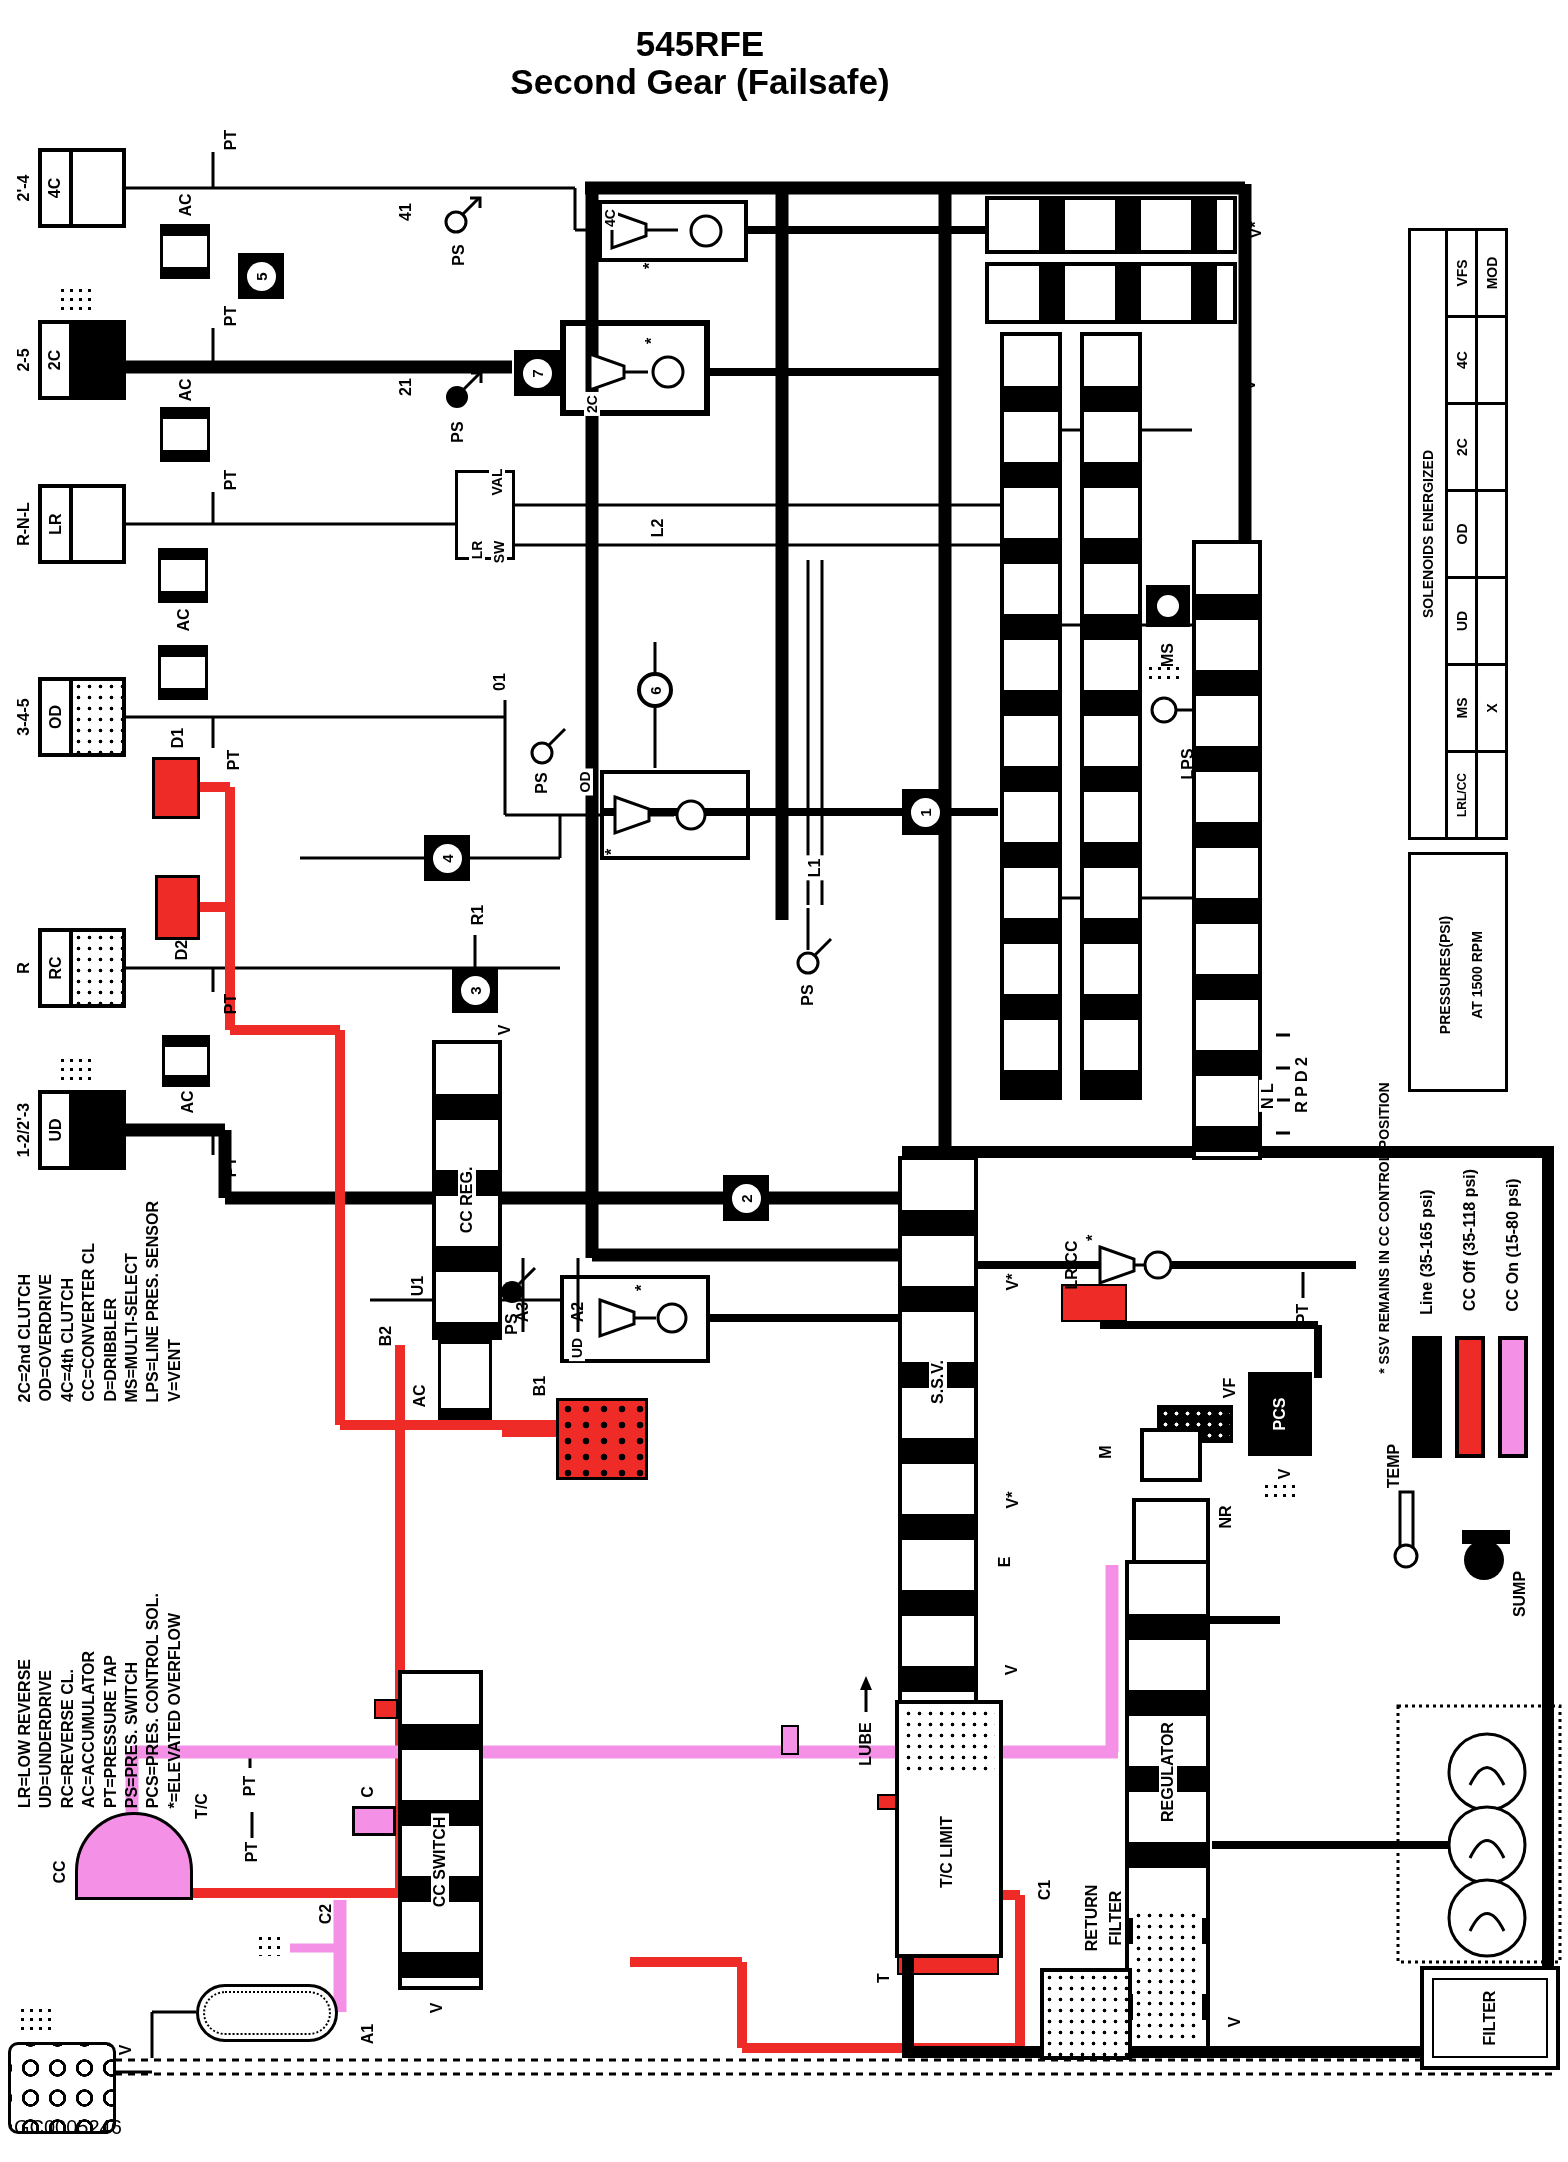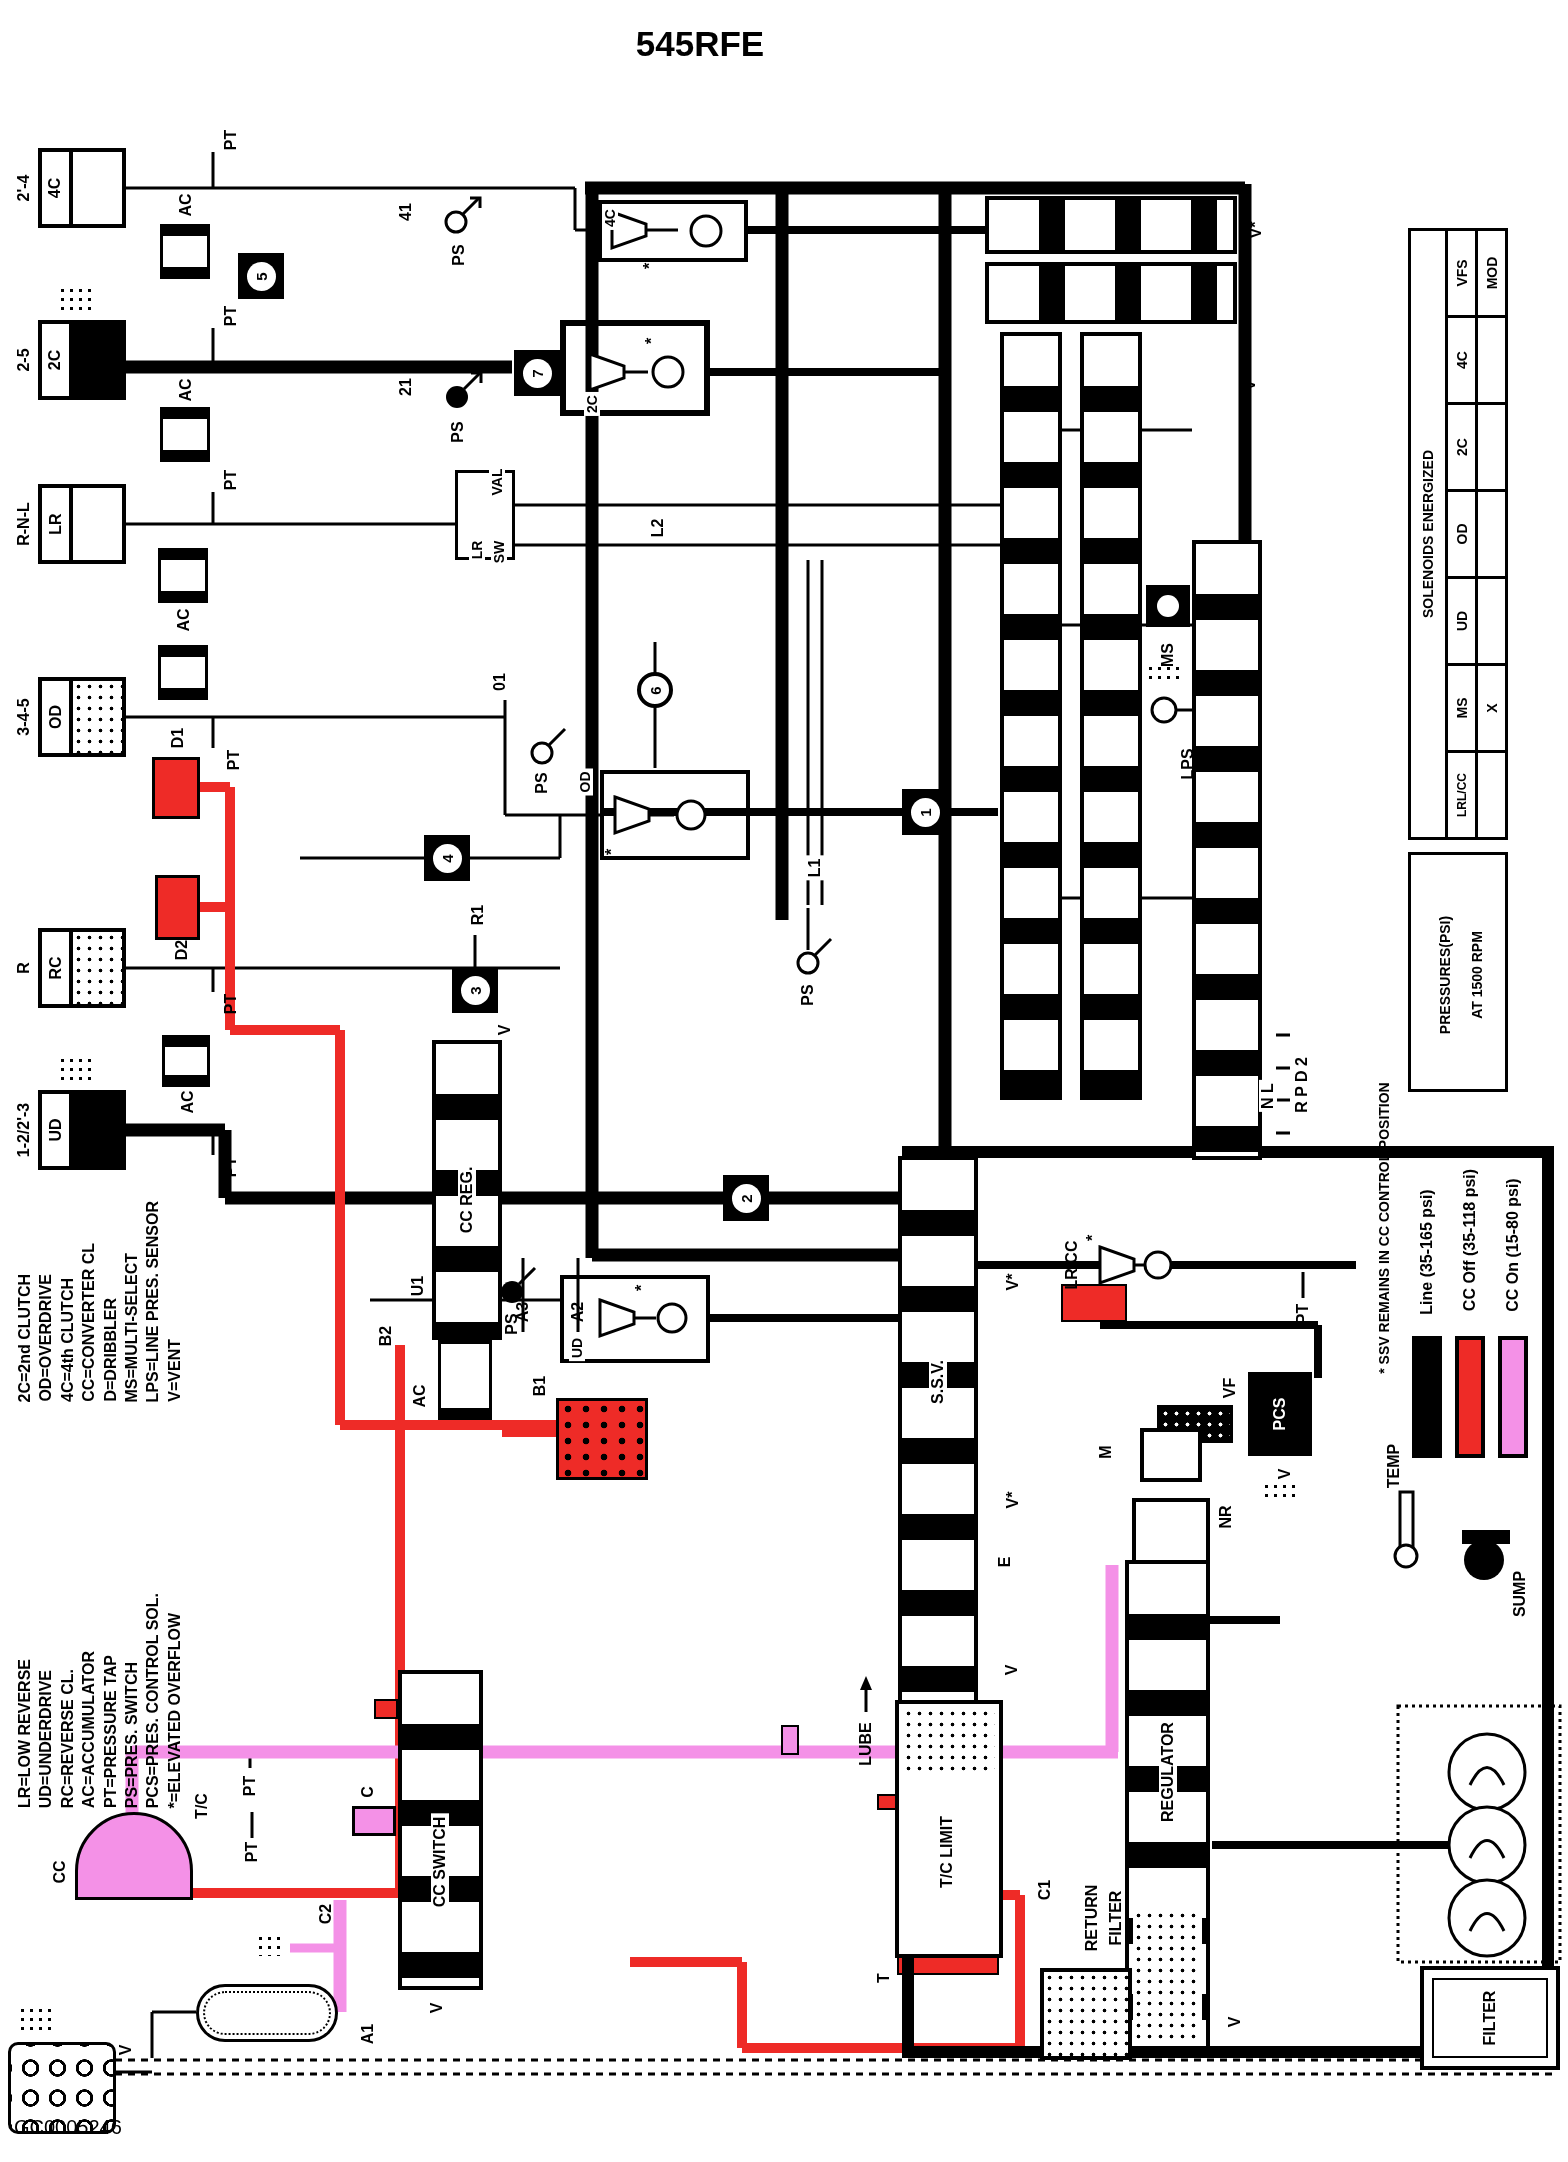--- a/index.html
+++ b/index.html
@@ -195,20 +195,21 @@
       <circle cx="1487" cy="1845" r="38"></circle>
       <circle cx="1487" cy="1918" r="38"></circle>
       <path d="M1470 1785 Q1487 1750 1504 1785" fill="none"></path>
       <path d="M1470 1858 Q1487 1823 1504 1858" fill="none"></path>
       <path d="M1470 1931 Q1487 1896 1504 1931" fill="none"></path>
     </g>
     <rect x="1398" y="1706" width="162" height="256" fill="none" stroke="#000" stroke-width="3" stroke-dasharray="3 4"></rect>
   </svg>
 
   <div class="title" style="top:24px">545RFE</div>
+  <div class="title" style="top:62px">Second Gear (Failsafe)</div>
   <div class="hl" style="left:14px;top:2116px">GC0005246</div>
 
   <span class="vl" style="left:24px;top:188px">2'-4</span>
   <div class="clutch" style="left:38px;top:148px;width:88px;height:80px">
     <div class="name">
         <span>4C</span>
       </div>
     <div class="body"></div>
   </div>
   <span class="vl" style="left:24px;top:360px">2-5</span>

